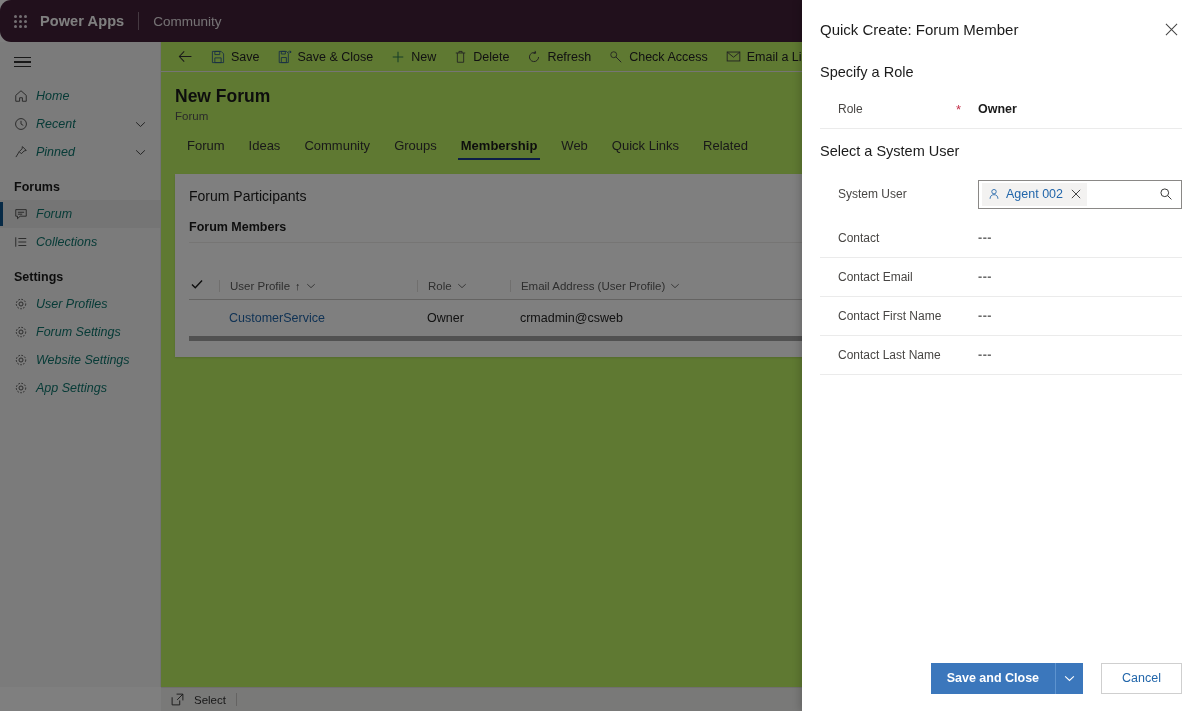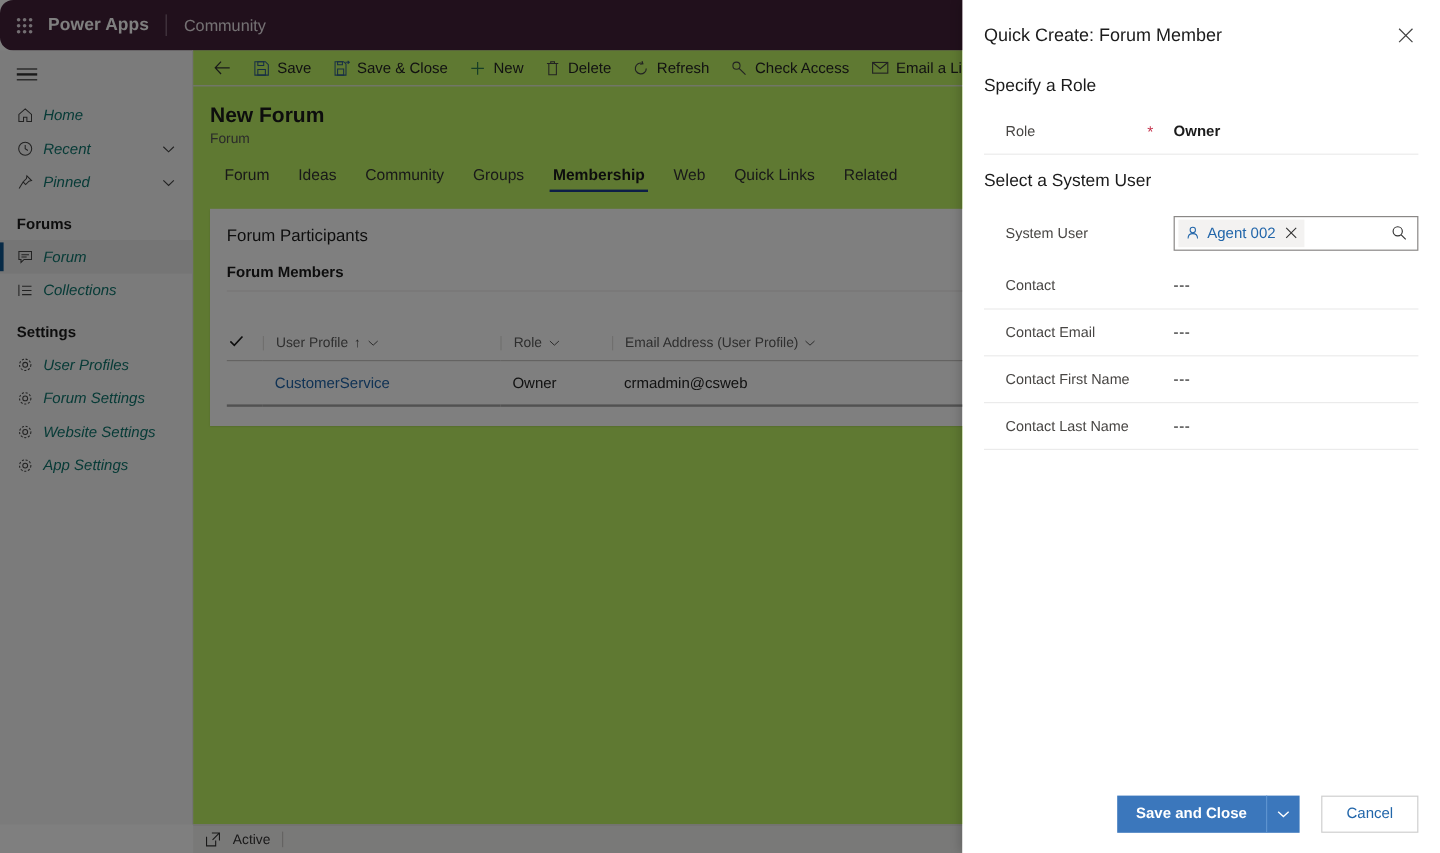--- a/index.html
+++ b/index.html
@@ -85,21 +85,21 @@
 
   table.grid { width: calc(100% - 28px); margin: 0 14px; border-collapse: collapse; }
   table.grid th {
     text-align: left; font-size: 11.5px; font-weight: normal; color: #5d5d5d;
     padding: 6px 0 7px 0; border-bottom: 1px solid #c8c6c4; white-space: nowrap;
   }
   table.grid th .hdr { display: inline-flex; align-items: center; gap: 5px; padding-left: 10px; border-left: 1px solid #e1dfdd; text-align: right; }
   table.grid th.chk { width: 30px; }
   table.grid th.chk .hdr { border-left: none; padding-left: 2px; }
   table.grid td {
-    font-size: 12.5px; color: #242424; padding: 11px 0 11px 0; border-bottom: 2px solid #a3a3a3;
+    font-size: 12.5px; color: #242424; padding: 11px 0 11px 0; border-bottom: 5px solid #a3a3a3;
   }
   table.grid td.chk { width: 30px; }
   td .cellpad { padding-left: 10px; }
   .link { color: #2266aa; }
   .sort-asc { font-size: 11px; color: #444; }
   .caret { font-size: 8px; color: #555; }
 
   .statusbar {
     position: absolute; left: 161px; right: 0; bottom: 0; height: 24px;
     background: #f3f2f1; border-top: 1px solid #e1dfdd;
@@ -478,21 +478,21 @@
       </div>
     </div>
 
     <div class="statusbar">
       <span>
         <svg width="13" height="13" viewBox="0 0 14 14">
             <path d="M1.2 4.6 V12.8 H9.4 V8" fill="none" stroke="#333" stroke-width="1"></path>
             <path d="M6 1.2 H12.8 V8 M12.8 1.2 L6.6 7.4" fill="none" stroke="#333" stroke-width="1"></path>
           </svg>
       </span>
-      <span class="stxt">Active</span>
+      <span class="stxt">Select</span>
       <span class="vsep"></span>
     </div>
   </div>
 
   <div class="scrim"></div>
 
   <div class="panel">
 
     <div class="panel-head">
       <span class="panel-title">Quick Create: Forum Member</span>

